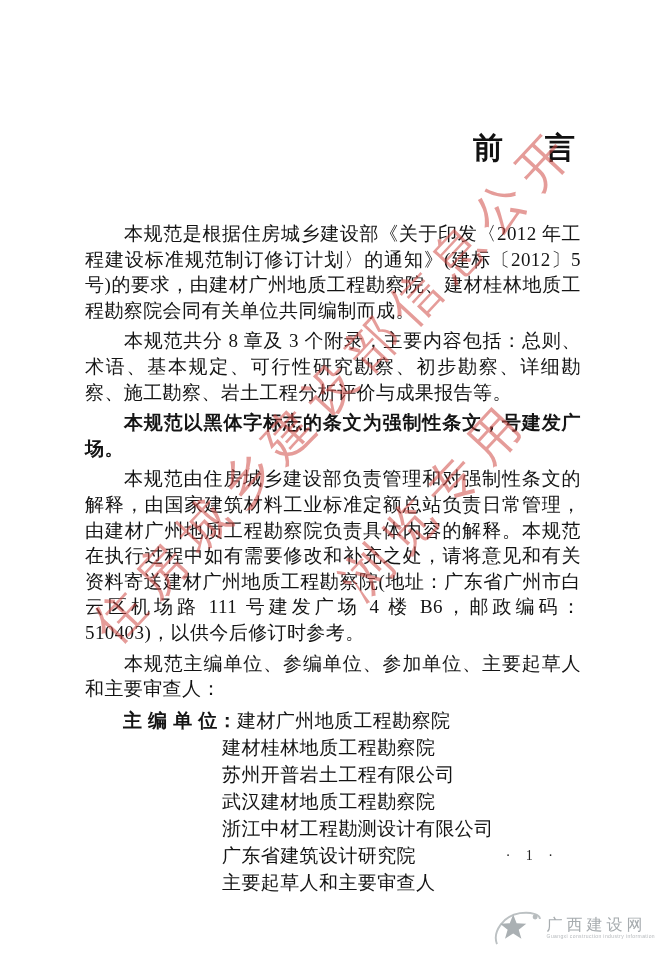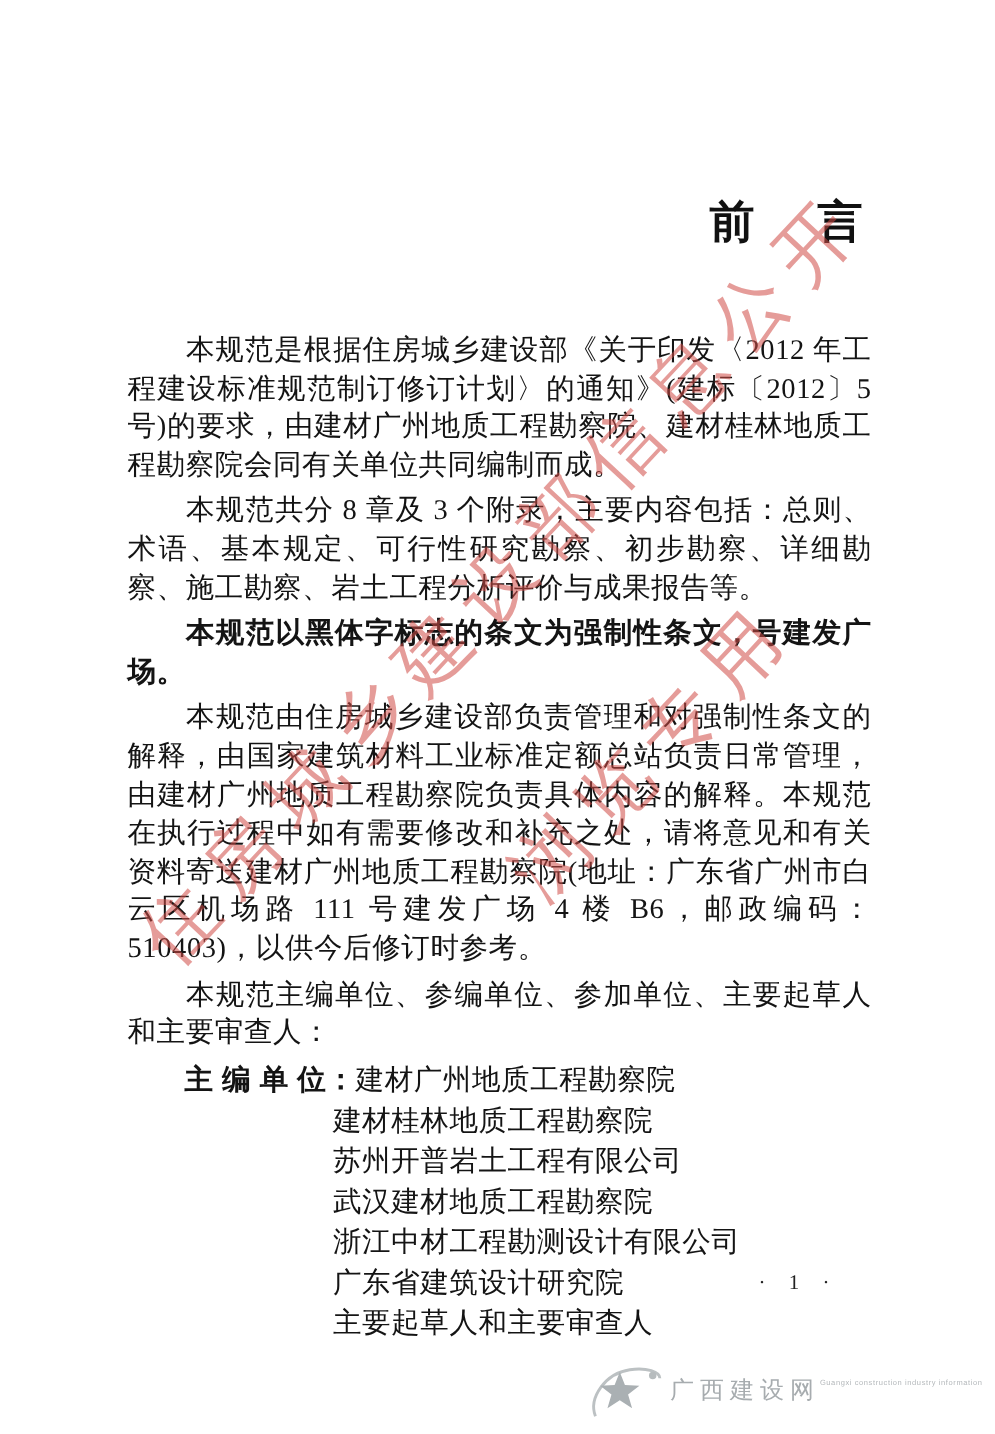--- a/index.html
+++ b/index.html
@@ -81,21 +81,21 @@
   .wm2 { left:326px; top:568px; }
 
   
   .logo {
     position:absolute;
     right:8px; bottom:8px;
     display:flex;
     align-items:center;
     gap:5px;
   }
-  .logo-text { display:flex; flex-direction:row; }
+  .logo-text { display:flex; flex-direction:column; }
   .logo-name {
     font-family:"Liberation Sans","DejaVu Sans",sans-serif;
     font-size:16px;
     letter-spacing:4px;
     color:#a7acaf;
     line-height:17px;
   }
   .logo-tagline {
     font-family:"Liberation Sans","DejaVu Sans",sans-serif;
     font-size:5px;

